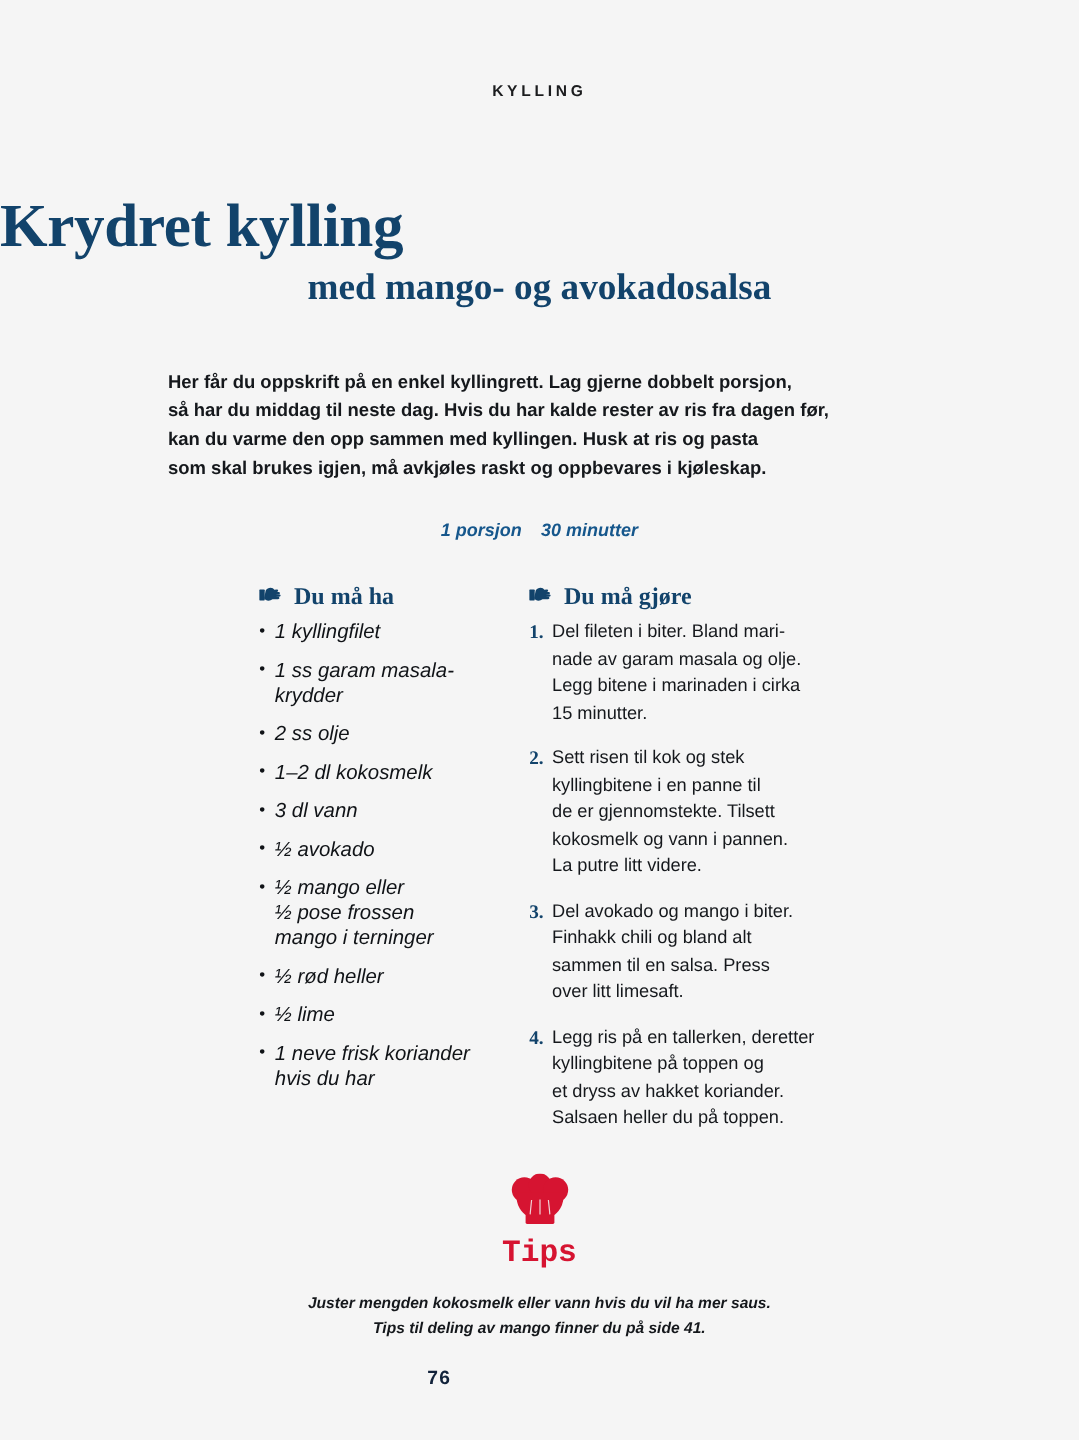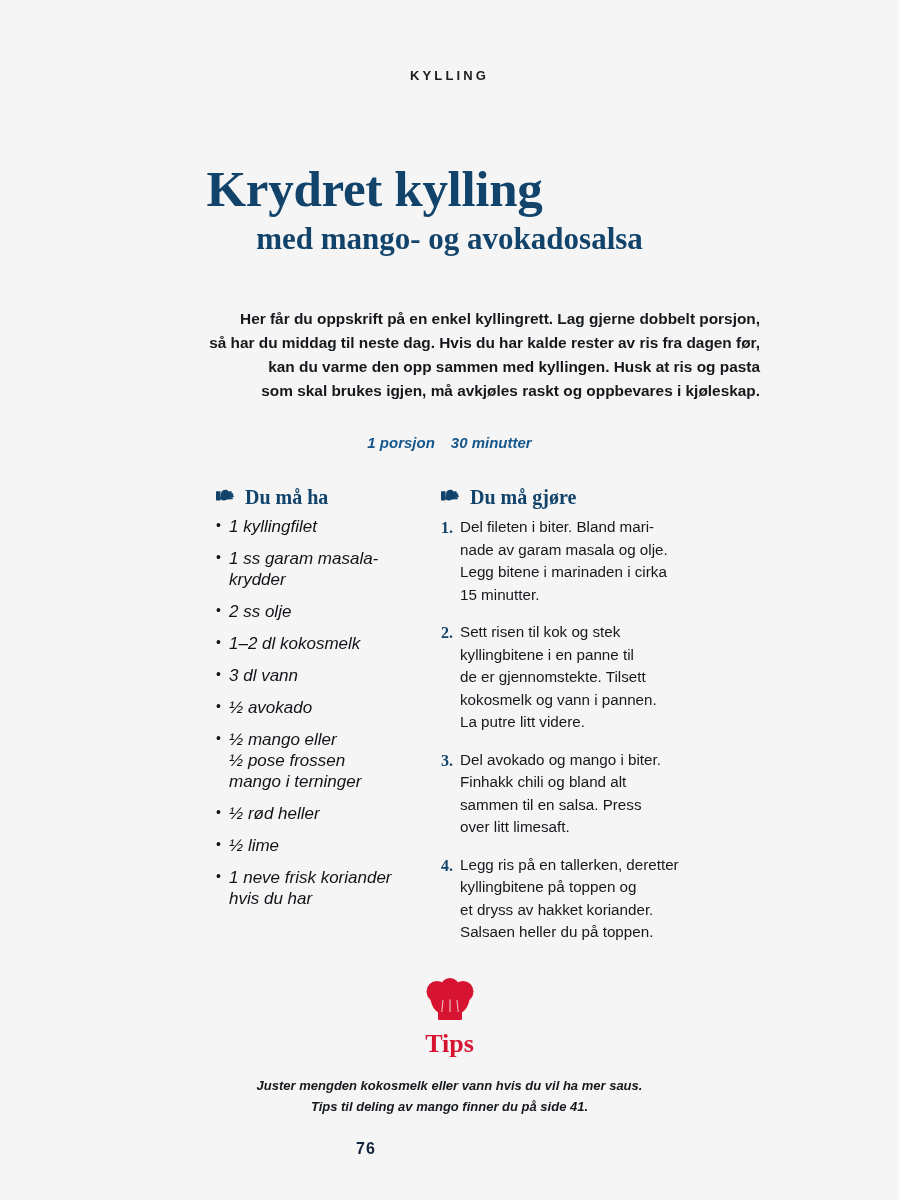--- a/index.html
+++ b/index.html
@@ -33,21 +33,21 @@
     letter-spacing: 3.1px;
     color: #1b1c1e;
   }
 
   
   .title {
     position: absolute;
     top: 163px;
     left: 0;
     width: 749px;
-    text-align: center;
+    text-align: left;
     font-family: "Liberation Serif", serif;
     font-weight: bold;
     font-size: 51px;
     letter-spacing: -0.3px;
     color: #12436b;
     line-height: 1.05;
   }
   .subtitle {
     position: absolute;
     top: 220px;
@@ -60,21 +60,21 @@
     color: #12436b;
     line-height: 1.2;
   }
 
   
   .intro {
     position: absolute;
     top: 307px;
     left: 140px;
     width: 620px;
-    text-align: right;
+    text-align: left;
     font-size: 15.4px;
     font-weight: bold;
     line-height: 24px;
     color: #15181c;
   }
   .intro div { white-space: nowrap; }
 
   
   .meta {
     position: absolute;
@@ -175,21 +175,21 @@
   
   .tips {
     position: absolute;
     top: 978px;
     left: 0;
     width: 899px;
     text-align: center;
   }
   .tips-icon { line-height: 0; margin-bottom: 6px; }
   .tips-title {
-    font-family: Liberation Serif, serif;
+    font-family: Liberation Mono, monospace;
     font-weight: bold;
     font-size: 26px;
     color: #d61431;
     line-height: 1.1;
     margin-bottom: 0;
   }
   .tips-text {
     font-size: 13px;
     font-style: italic;
     font-weight: bold;

